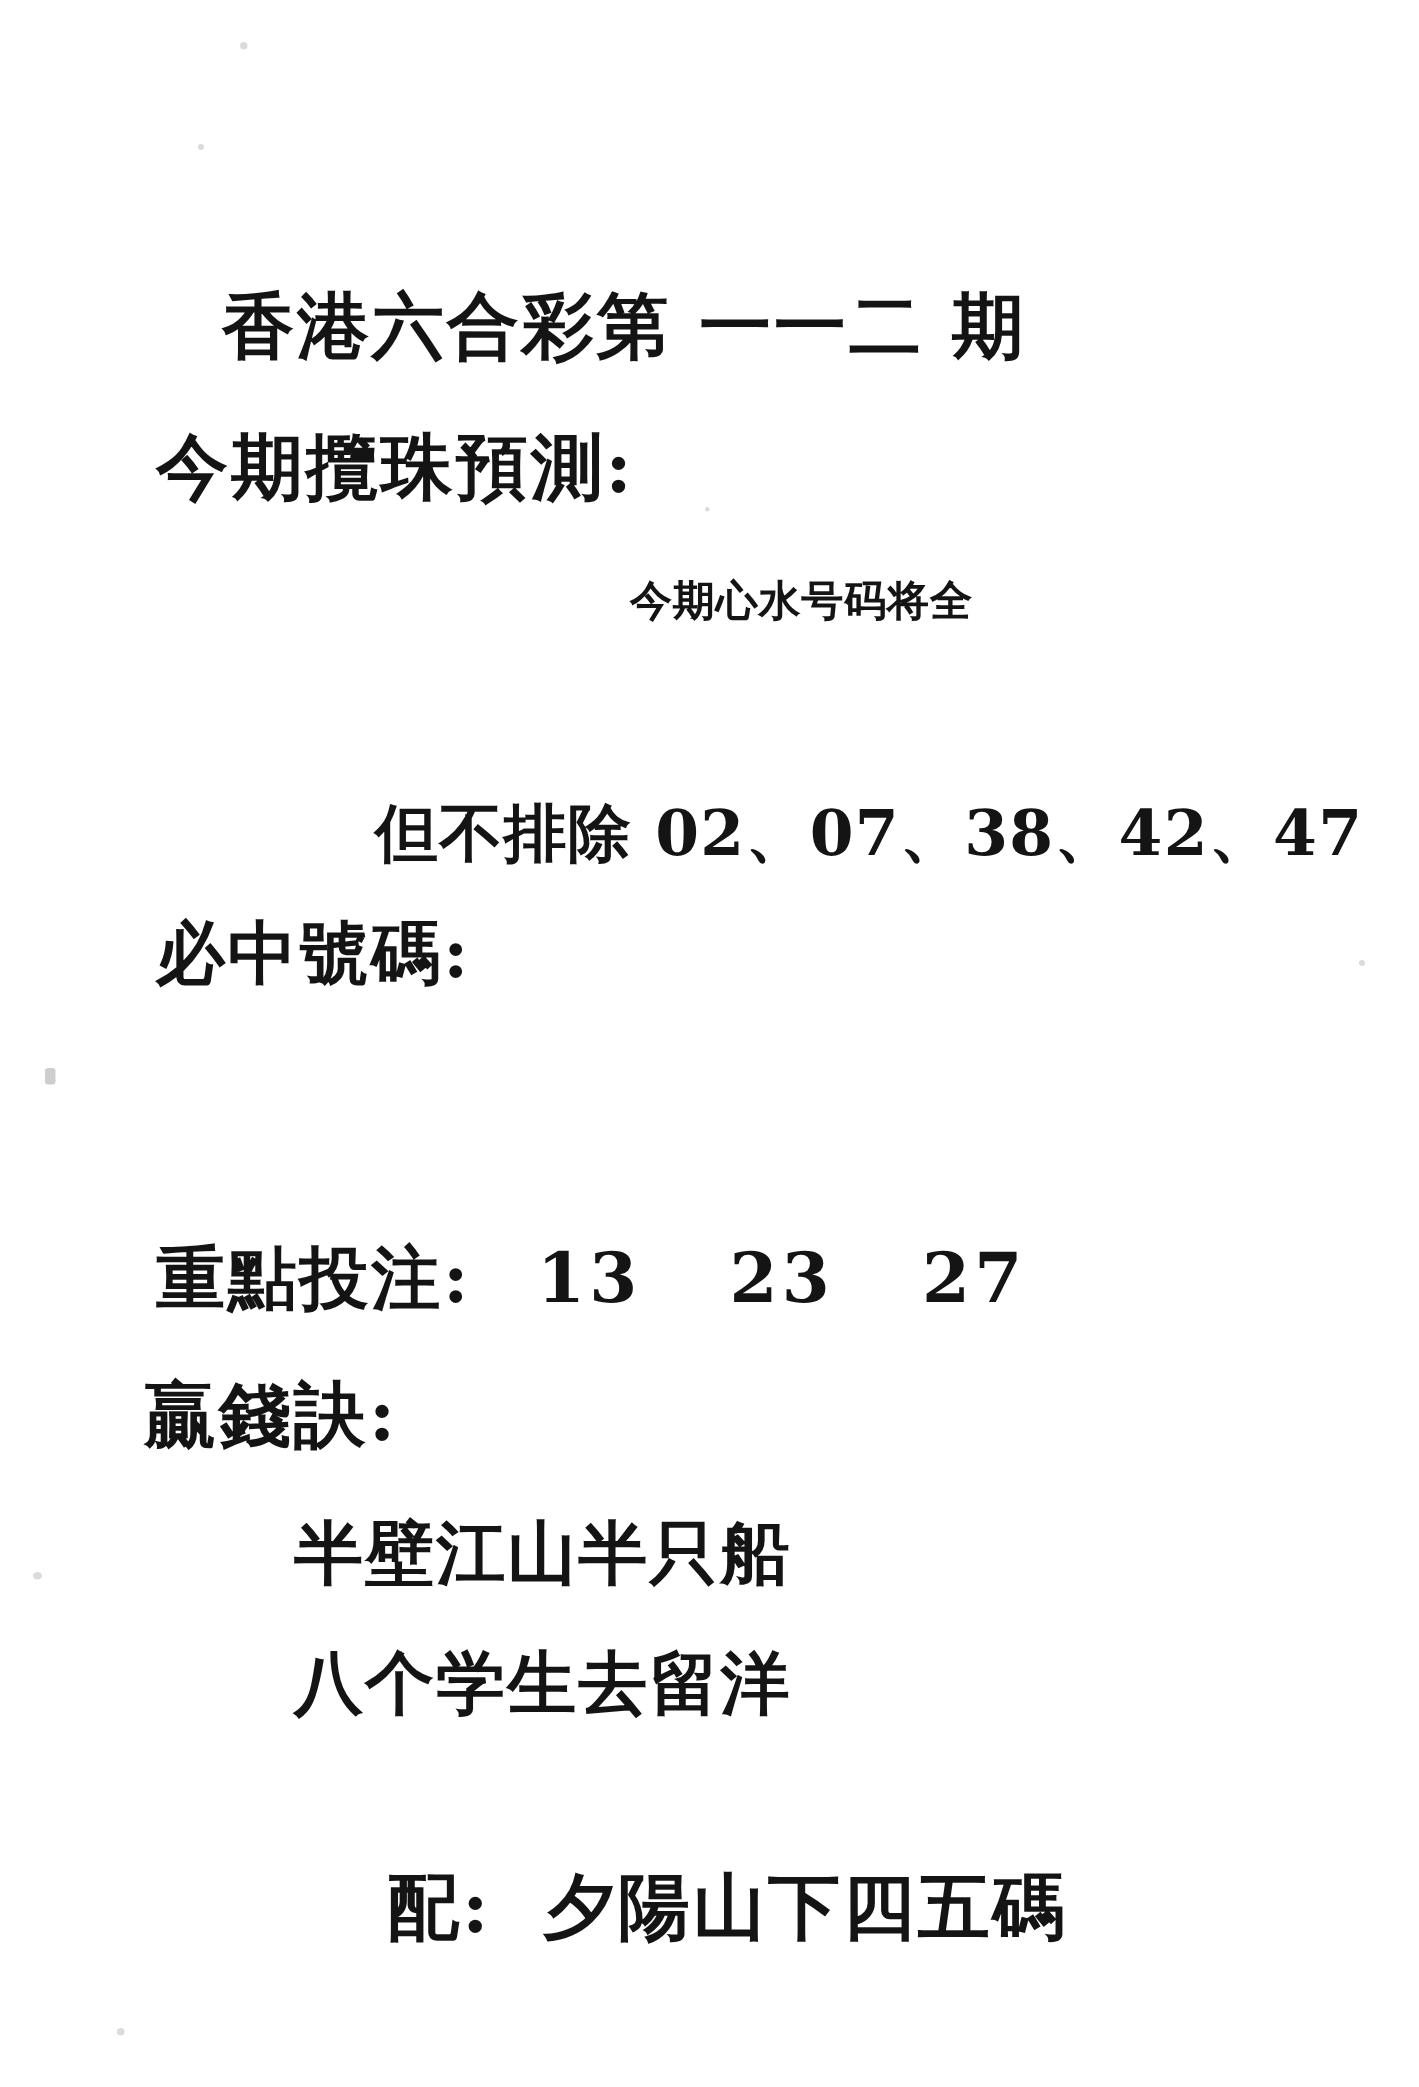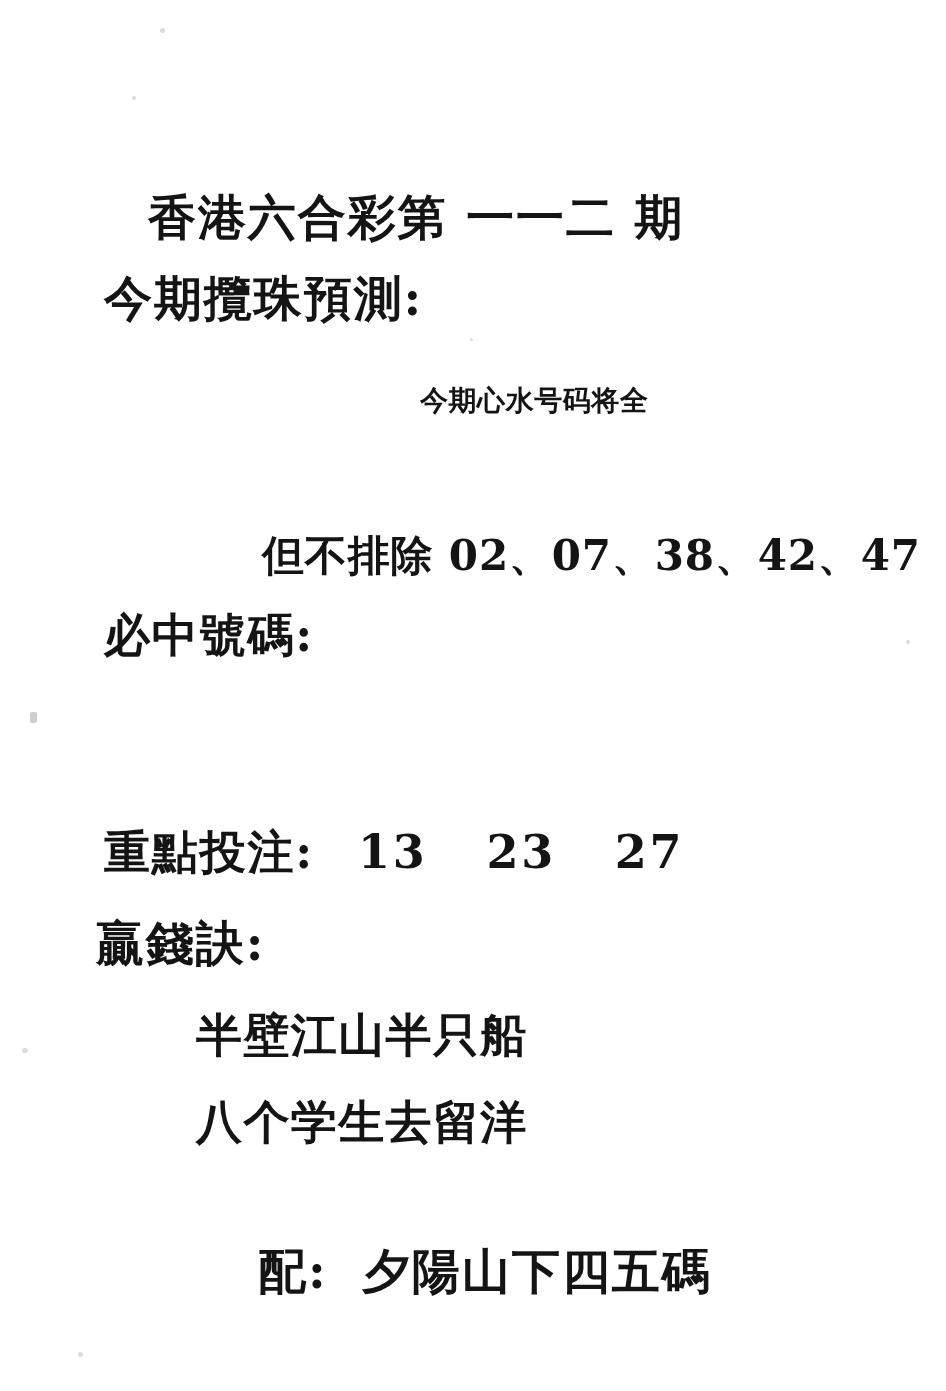--- a/index.html
+++ b/index.html
@@ -38,40 +38,40 @@
   .title {
     left: 148px;
     top: 186px;
     font-size: 48px;
     font-weight: 700;
     letter-spacing: 0.04em;
   }
 
   .subtitle {
     left: 104px;
-    top: 267px;
+    top: 280px;
     font-size: 48px;
     font-weight: 700;
     letter-spacing: 0.04em;
   }
 
   .pred1 {
     left: 420px;
     top: 382px;
     font-size: 28px;
     font-weight: 600;
   }
   .pred2 {
     left: 272px;
     top: 460px;
     font-size: 42px;
     font-weight: 600;
   }
   .pred3 {
-    left: 262px;
+    left: 250px;
     top: 528px;
     font-size: 42px;
     font-weight: 600;
   }
 
   .surelabel {
     left: 104px;
     top: 605px;
     font-size: 46px;
     font-weight: 700;

